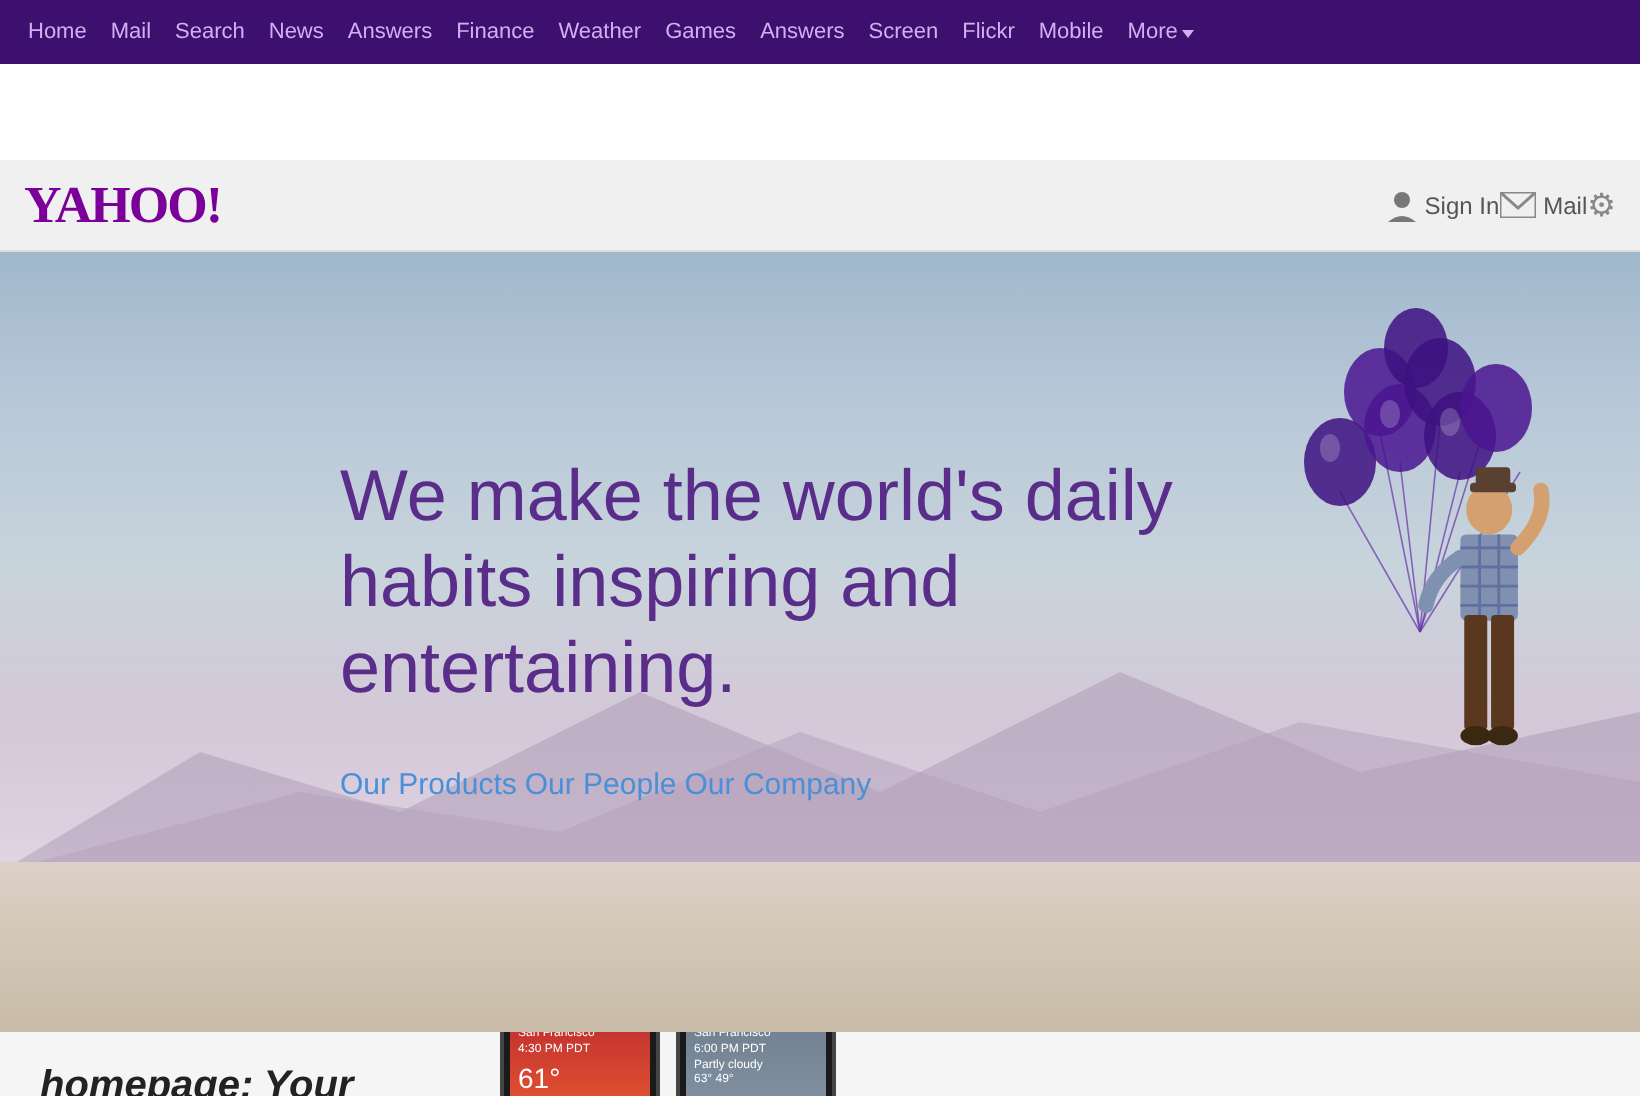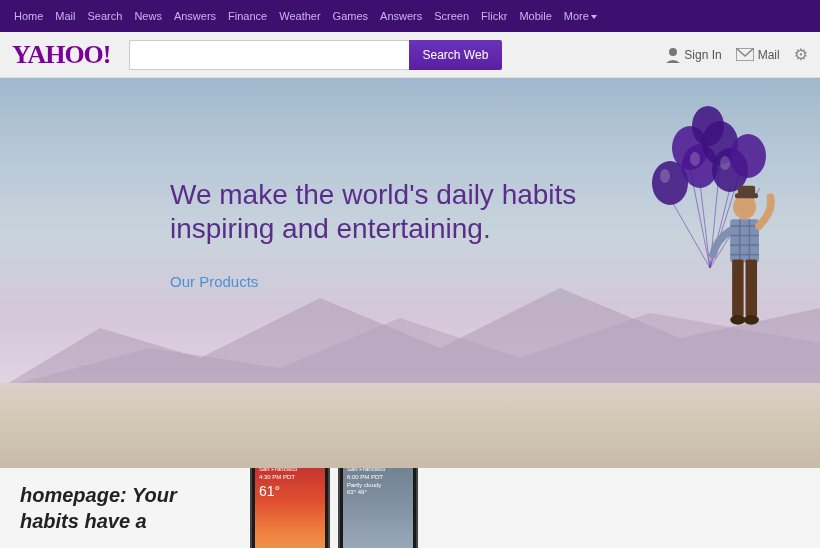--- a/index.html
+++ b/index.html
@@ -38,20 +38,21 @@
 
     
     #header {
       background-color: #f0f0f0;
       display: flex;
       align-items: center;
       padding: 6px 12px;
       height: 46px;
       border-bottom: 1px solid #ddd;
       gap: 10px;
+      margin-top: 48px;
     }
     #yahoo-logo {
       font-size: 26px;
       font-weight: bold;
       color: #7b0099;
       font-family: Georgia, serif;
       letter-spacing: -1px;
       margin-right: 8px;
       white-space: nowrap;
     }
@@ -78,21 +79,21 @@
       height: 30px;
       padding: 0 14px;
       font-size: 12px;
       cursor: pointer;
       border-radius: 0 2px 2px 0;
       white-space: nowrap;
     }
     #header-right {
       display: flex;
       align-items: center;
-      gap: 14px;
+      gap: 0;
       margin-left: auto;
     }
     .header-right-item {
       display: flex;
       align-items: center;
       gap: 4px;
       color: #555;
       font-size: 12px;
       cursor: pointer;
     }
@@ -138,21 +139,21 @@
     }
 
     
     #hero-text {
       position: absolute;
       top: 100px;
       left: 170px;
       z-index: 10;
     }
     #hero-headline {
-      font-size: 28px;
+      font-size: 36px;
       color: #5a2d8a;
       font-weight: normal;
       line-height: 1.2;
       max-width: 500px;
     }
     #hero-links {
       margin-top: 28px;
       display: flex;
       flex-direction: row;
       gap: 4px;
@@ -281,24 +282,20 @@
   <a class="nav-item">Flickr</a>
   <a class="nav-item">Mobile</a>
   <div class="nav-more">
     <a class="nav-item" style="padding-right:2px;">More</a>
     <span class="chevron-small"></span>
   </div>
 </div>
 
 <div id="header">
   <div id="yahoo-logo">YAHOO!</div>
-  <div id="search-box">
-    <input id="search-input" type="text" style="">
-    <button id="search-button">Search Web</button>
-  </div>
   <div id="header-right">
     <div class="header-right-item">
       <svg width="14" height="16" viewBox="0 0 14 16">
         <circle cx="7" cy="5" r="4" fill="#777"></circle>
         <path d="M0 16 Q7 10 14 16" fill="#777"></path>
       </svg>
       <span>Sign In</span>
     </div>
     <div class="header-right-item">
       <svg width="18" height="13" viewBox="0 0 18 13">
@@ -319,20 +316,22 @@
     <path d="M0,120 L100,60 L200,90 L320,30 L440,80 L560,20 L680,70 L820,40 L820,120 Z" fill="rgba(160,140,170,0.4)"></path>
     <path d="M0,120 L150,80 L280,100 L400,50 L520,90 L650,45 L820,75 L820,120 Z" fill="rgba(180,160,185,0.5)"></path>
   </svg>
 
   <div id="ground"></div>
 
   <div id="hero-text">
     <h1 id="hero-headline">We make the world's daily habits inspiring and entertaining.</h1>
     <div id="hero-links">
       <a class="hero-link">Our Products</a>
+      <a class="hero-link">Our People</a>
+      <a class="hero-link">Our Company</a>
     </div>
   </div>
 
   <div id="person-balloons">
 
     <svg id="balloons-svg" width="160" height="200" viewBox="0 0 160 200">
 
       <line x1="80" y1="180" x2="40" y2="110" stroke="#6633aa" stroke-width="0.8" opacity="0.7"></line>
       <line x1="80" y1="180" x2="70" y2="95" stroke="#6633aa" stroke-width="0.8" opacity="0.7"></line>
       <line x1="80" y1="180" x2="100" y2="100" stroke="#6633aa" stroke-width="0.8" opacity="0.7"></line>

